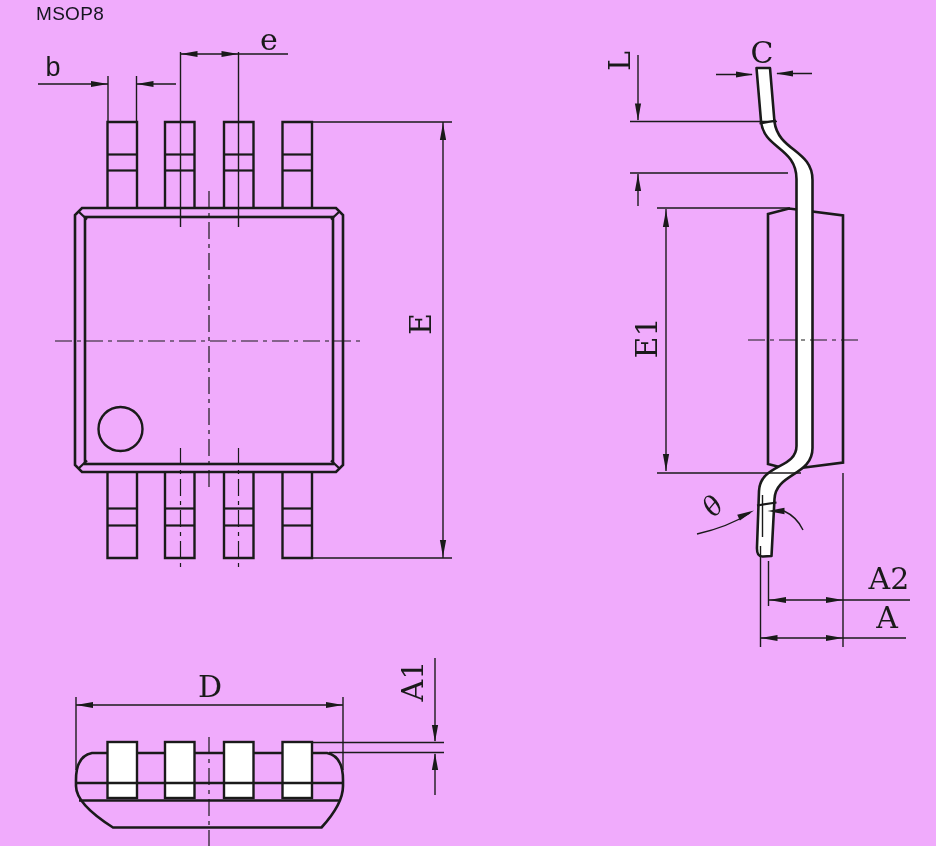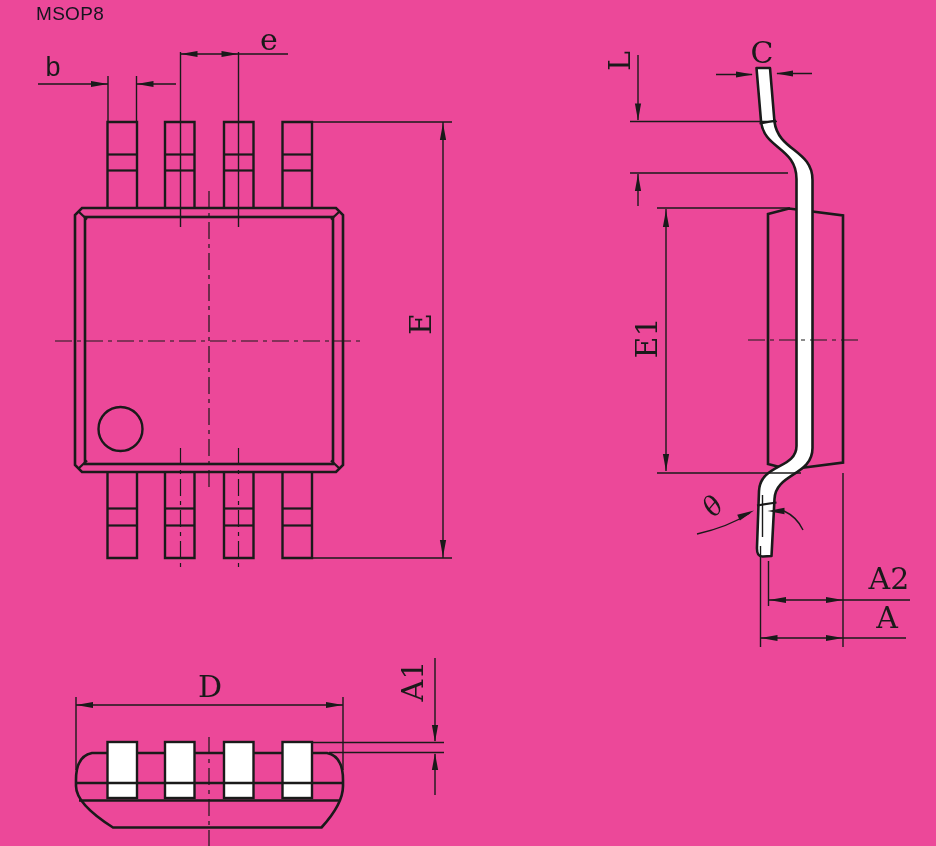--- a/index.html
+++ b/index.html
@@ -1,16 +1,16 @@
 <!DOCTYPE html>
 <html><head>
 <meta charset="utf-8">
 <style>
   html,body{margin:0;padding:0;background:#ffffff;}
-  #stage{position:relative;width:936px;height:846px;background:#ec4899;overflow:hidden;
+  #stage{position:relative;width:936px;height:846px;background:#f0abfc;overflow:hidden;
          font-family:"Liberation Sans",sans-serif;}
   #title{position:absolute;left:36px;top:3px;font-size:19px;font-weight:500;
          letter-spacing:.3px;color:#15151f;}
   svg{position:absolute;left:0;top:0;}
   .ol   {stroke:#1a1a1a;stroke-width:2.6;fill:none;stroke-linejoin:miter;stroke-linecap:butt;}
   .pin  {stroke:#1a1a1a;stroke-width:2.4;fill:none;}
   .tick {stroke:#1a1a1a;stroke-width:2.2;fill:none;}
   .thin {stroke:#1a1a1a;stroke-width:1.4;fill:none;}
   .cl   {stroke:#1a1a1a;stroke-width:1.2;fill:none;stroke-dasharray:17 5 4 5;}
   .ah   {fill:#1a1a1a;stroke:none;}

